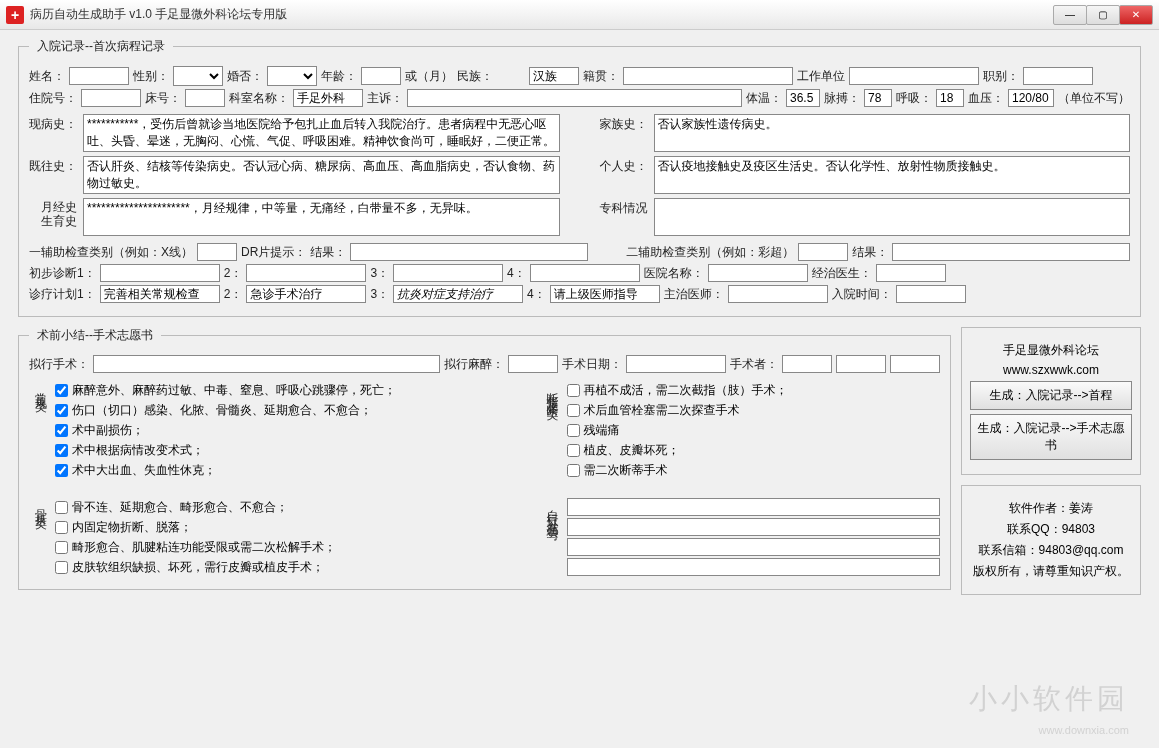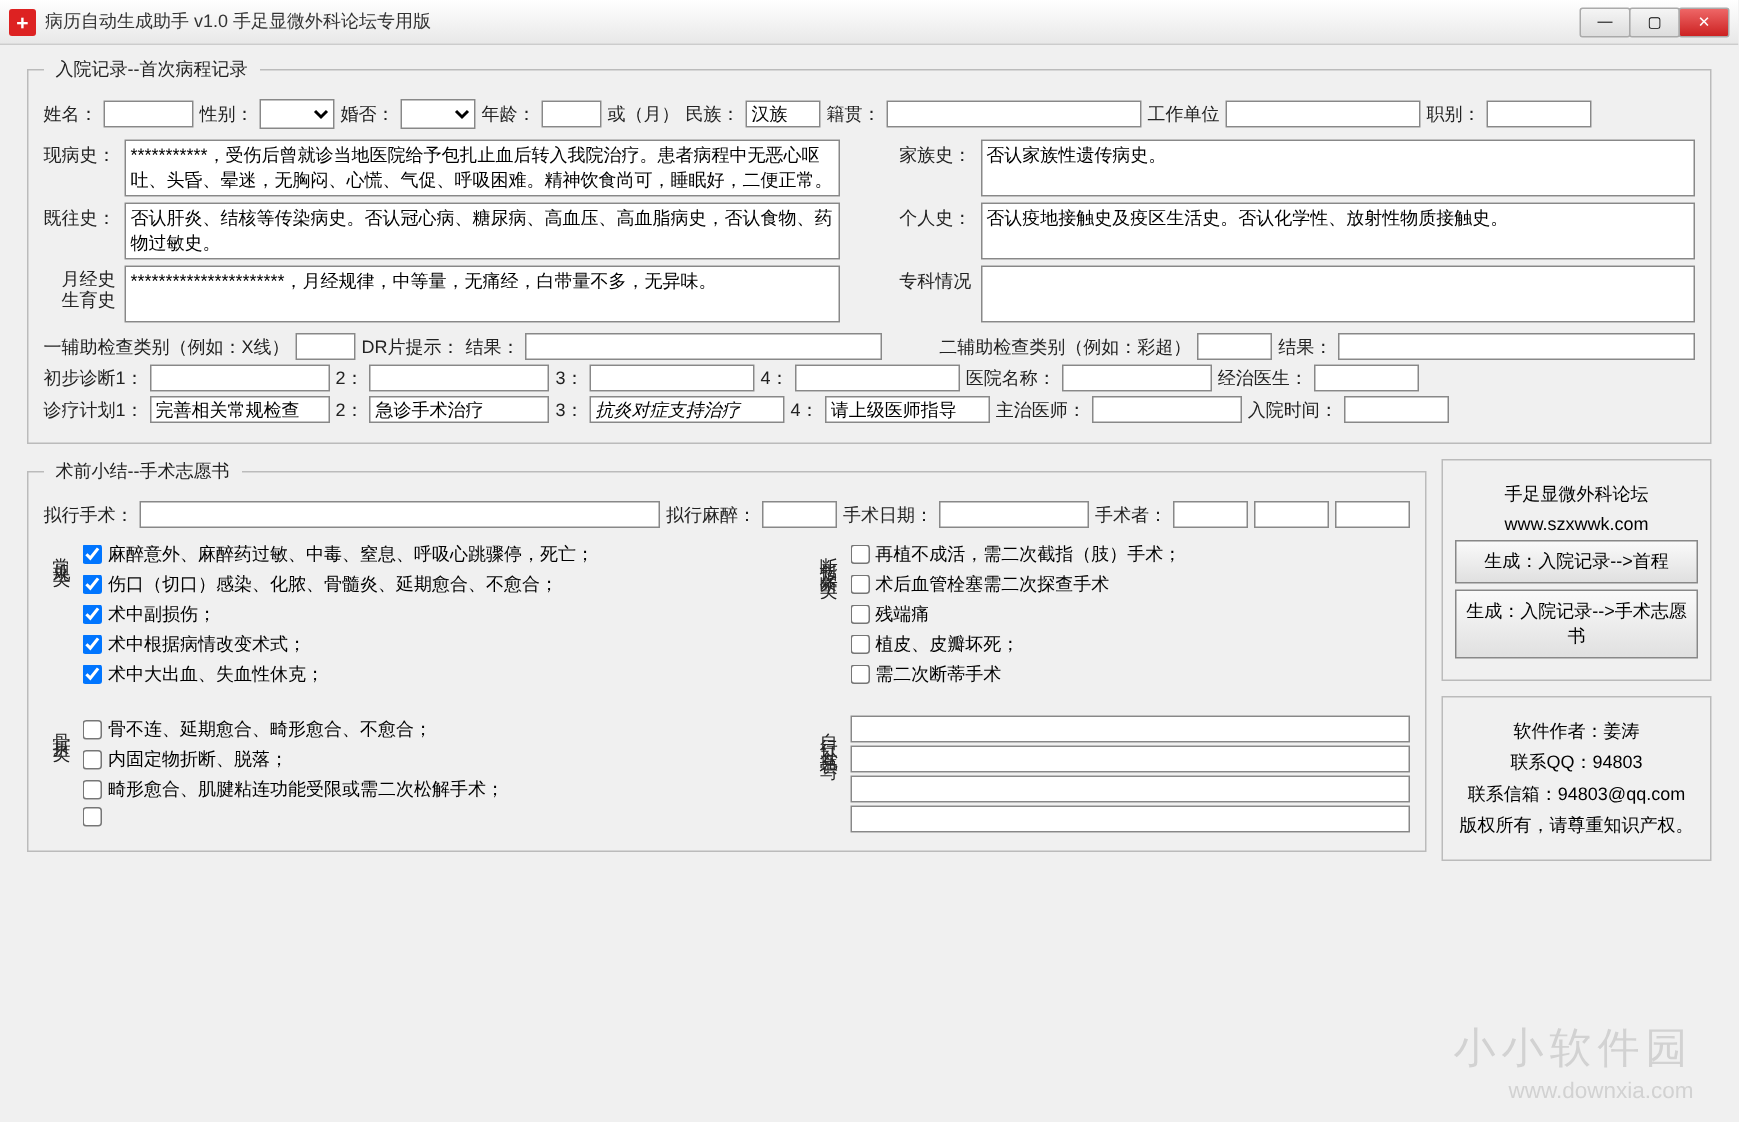--- a/index.html
+++ b/index.html
@@ -31,21 +31,21 @@
 .btn { display: block; width: 100%; border: 1px solid #888; background: linear-gradient(#fafafa,#e0e0e0); padding: 5px 4px; margin: 4px 0; cursor: pointer; font-size: 12px; }
 .chkgrid { display: flex; margin-top: 6px; }
 .vlabel { writing-mode: vertical-rl; text-orientation: upright; padding: 4px 6px 4px 0; letter-spacing: 4px; color: #222; width: 26px; }
 .chkcol { flex: 1; }
 .chkrow { display: flex; align-items: center; margin: 3px 0; }
 .chkrow input[type=checkbox] { margin-right: 4px; }
 .chkrow span { white-space: nowrap; }
 .fillrow { display: flex; align-items: center; margin: 2px 0; }
 .fillrow input { flex: 1; }
 .watermark { position: absolute; right: 30px; bottom: 30px; font-size: 28px; font-family: "KaiTi", serif; color: rgba(120,120,120,0.25); pointer-events: none; letter-spacing: 4px; }
-.subwm { position: absolute; right: 30px; bottom: 12px; font-size: 15px; color: rgba(120,120,120,0.25); pointer-events: none; }
+.subwm { position: absolute; right: 30px; bottom: 12px; font-size: 11px; color: rgba(120,120,120,0.25); pointer-events: none; }
 </style>
 </head>
 <body>
 
 <div class="titlebar">
   <div class="app-icon">+</div>
   <div class="title">病历自动生成助手 v1.0 手足显微外科论坛专用版</div>
   <div class="winbtns">
     <div class="winbtn">—</div>
     <div class="winbtn">▢</div>
@@ -62,29 +62,48 @@
     <span class="lbl">姓名：</span>
     <input type="text" style="width: 60px;">
     <span class="lbl">性别：</span>
     <select style="width:50px"></select>
     <span class="lbl">婚否：</span>
     <select style="width:50px"></select>
     <span class="lbl">年龄：</span>
     <input type="text" style="width: 40px;">
     <span class="lbl">或（月）</span>
     <span class="lbl">民族：</span>
-    <input type="text" style="width: 50px;" value="汉族">
+    <input type="text" style="width: 50px; margin-left: 32px;" value="汉族">
     <span class="lbl">籍贯：</span>
     <input type="text" style="width: 170px;">
     <span class="lbl">工作单位</span>
     <input type="text" style="width: 130px;">
     <span class="lbl">职别：</span>
     <input type="text" style="width: 70px;">
   </div>
 
+  <div class="row">
+    <span class="lbl">住院号：</span>
+    <input type="text" style="width: 60px;">
+    <span class="lbl">床号：</span>
+    <input type="text" style="width: 40px;">
+    <span class="lbl">科室名称：</span>
+    <input type="text" style="width: 70px;" value="手足外科">
+    <span class="lbl">主诉：</span>
+    <input type="text" style="flex: 1 1 0%;">
+    <span class="lbl">体温：</span>
+    <input type="text" style="width: 34px;" value="36.5">
+    <span class="lbl">脉搏：</span>
+    <input type="text" style="width: 28px;" value="78">
+    <span class="lbl">呼吸：</span>
+    <input type="text" style="width: 28px;" value="18">
+    <span class="lbl">血压：</span>
+    <input type="text" style="width: 46px;" value="120/80">
+    <span class="lbl">（单位不写）</span>
+  </div>
 
   <div class="twocol">
     <div>
       <div class="tarow">
             <span class="lbl">现病史：</span>
             <textarea style="">***********，受伤后曾就诊当地医院给予包扎止血后转入我院治疗。患者病程中无恶心呕吐、头昏、晕迷，无胸闷、心慌、气促、呼吸困难。精神饮食尚可，睡眠好，二便正常。</textarea>
           </div>
       <div class="tarow">
             <span class="lbl">既往史：</span>
             <textarea style="">否认肝炎、结核等传染病史。否认冠心病、糖尿病、高血压、高血脂病史，否认食物、药物过敏史。</textarea>
@@ -230,20 +249,21 @@
       <div class="chkrow">
               <input type="checkbox" style="">
               <span>内固定物折断、脱落；</span>
             </div>
       <div class="chkrow">
               <input type="checkbox" style="">
               <span>畸形愈合、肌腱粘连功能受限或需二次松解手术；</span>
             </div>
       <div class="chkrow">
               <input type="checkbox" style="">
+              <span>皮肤软组织缺损、坏死，需行皮瓣或植皮手术；</span>
             </div>
     </div>
     <div class="vlabel">自行补充填写</div>
     <div class="chkcol">
       <div class="fillrow">
               <input type="text" style="">
             </div>
       <div class="fillrow">
               <input type="text" style="">
             </div>

